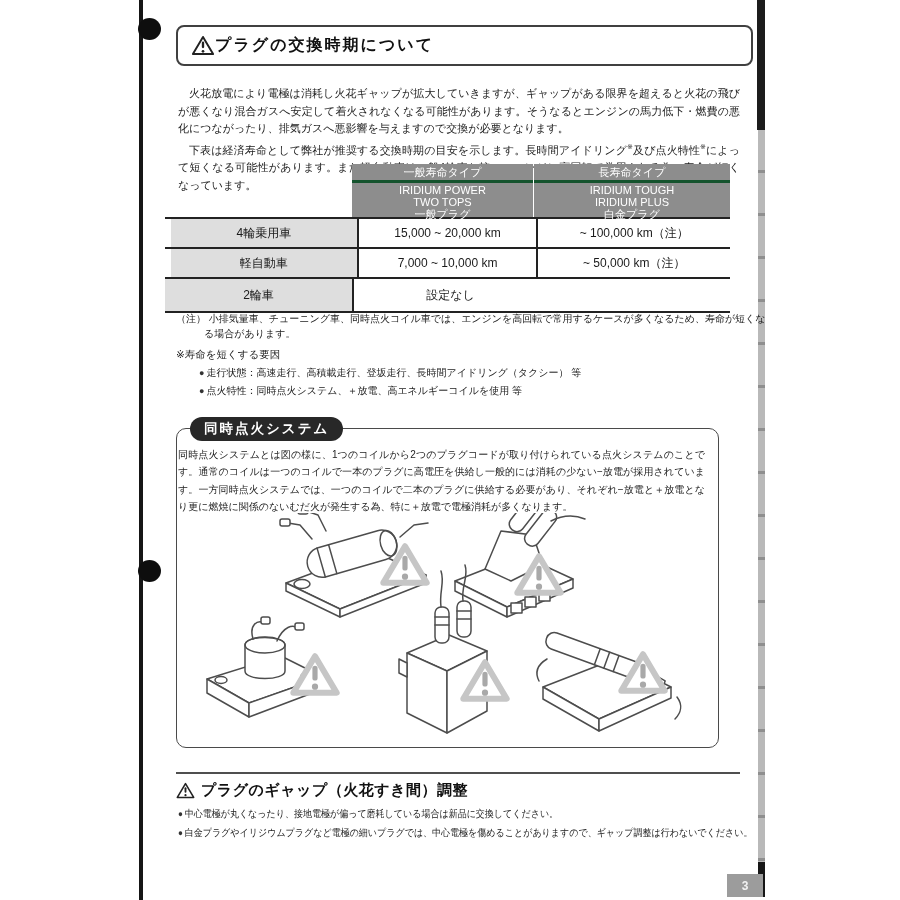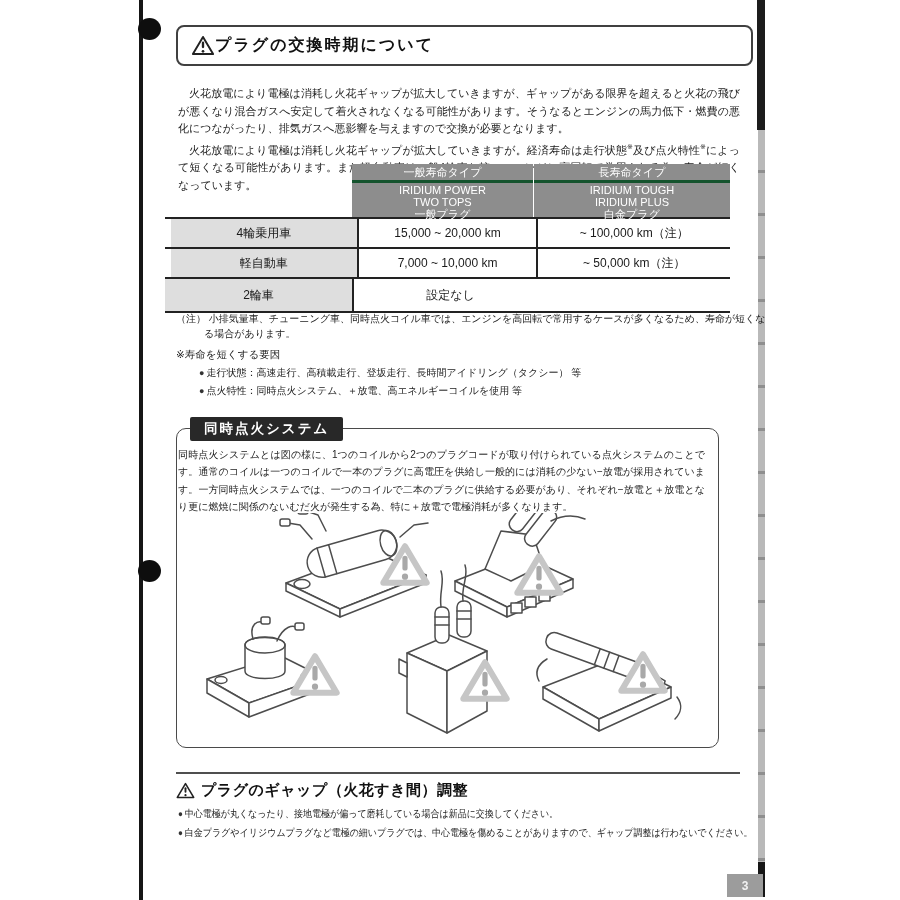--- a/index.html
+++ b/index.html
@@ -50,21 +50,21 @@
     padding-left:28px;text-indent:-28px;color:#222;}
   .factors-heading{left:176px;top:348px;font-size:10.5px;color:#222;}
   .factor-item{font-size:10px;white-space:nowrap;color:#222;}
   .fi1{left:199px;top:366px;} .fi2{left:199px;top:384px;}
   .bullet{font-size:9px;margin-right:2px;color:#333;}
 
   
   .sim-box{left:176px;top:428px;width:541px;height:318px;border:1.5px solid #4a4a4a;
     border-radius:10px;background:#fff;}
   .sim-label{position:absolute;left:13px;top:-12px;background:#282828;color:#fff;
-    font-size:13.5px;font-weight:bold;letter-spacing:2px;padding:3px 14px;border-radius:2px;}
+    font-size:13.5px;font-weight:bold;letter-spacing:2px;padding:3px 14px;border-radius:12px;}
   .sim-body{margin:17px 13px 0 1px;font-size:10px;line-height:17.4px;text-align:justify;color:#222;}
   .coil-art{position:absolute;left:6px;top:84px;}
 
   
   .hr2{left:176px;top:772px;width:564px;height:2px;background:#4f4f4f;}
   .gap-title{left:176px;top:781px;display:flex;align-items:center;gap:6px;}
   .gap-title-text{font-size:15px;font-weight:bold;letter-spacing:0.5px;color:#111;}
   .gbullet{white-space:nowrap;font-size:10px;color:#222;transform:scaleX(0.9);transform-origin:left;}
   .gb1{left:178px;top:807px;} .gb2{left:178px;top:826px;}
 
@@ -102,21 +102,21 @@
 
 <div class="abs title-box">
   <svg width="24" height="21" viewBox="0 0 60 54">
       <use href="#warn-black"></use>
     </svg>
   <span class="title-text">プラグの交換時期について</span>
 </div>
 
 <div class="abs para-block">
   <p class="para">火花放電により電極は消耗し火花ギャップが拡大していきますが、ギャップがある限界を超えると火花の飛びが悪くなり混合ガスへ安定して着火されなくなる可能性があります。そうなるとエンジンの馬力低下・燃費の悪化につながったり、排気ガスへ悪影響を与えますので交換が必要となります。</p>
-  <p class="para"><span>火花放電により電極は消耗し火花ギャップが拡大していきますが。経済寿命は走行状態</span><span class="sup">※</span><span>及び点火特性</span><span class="sup">※</span><span>によって短くなる可能性があります。また軽自動車は一般4輪車と較べ、エンジン高回転で常用される為、寿命が短くなっています。</span></p>
+  <p class="para"><span>下表は経済寿命として弊社が推奨する交換時期の目安を示します。長時間アイドリング</span><span class="sup">※</span><span>及び点火特性</span><span class="sup">※</span><span>によって短くなる可能性があります。また軽自動車は一般4輪車と較べ、エンジン高回転で常用される為、寿命が短くなっています。</span></p>
 </div>
 
 <div class="abs life-table">
   <div class="lt-header">
     <div class="lt-hcol lt-h2">
       <div class="lt-type">一般寿命タイプ</div>
       <div class="lt-prod">
         <div>IRIDIUM POWER</div>
         <div>TWO TOPS</div>
         <div>一般プラグ</div>

